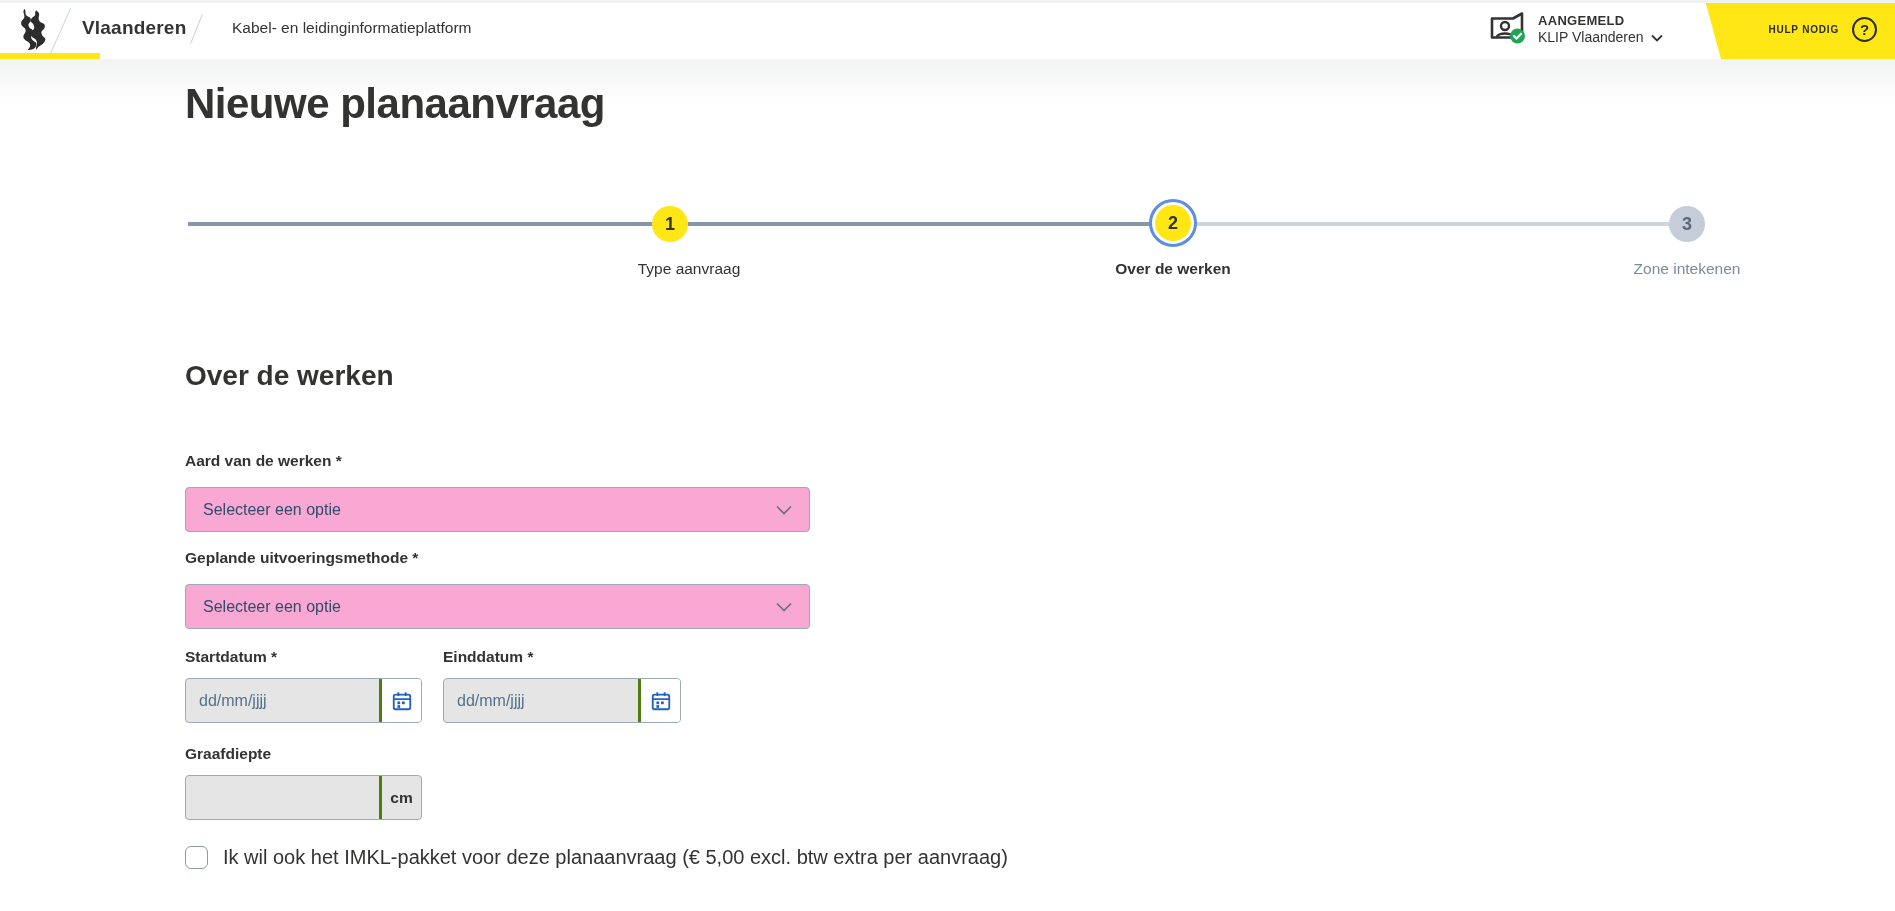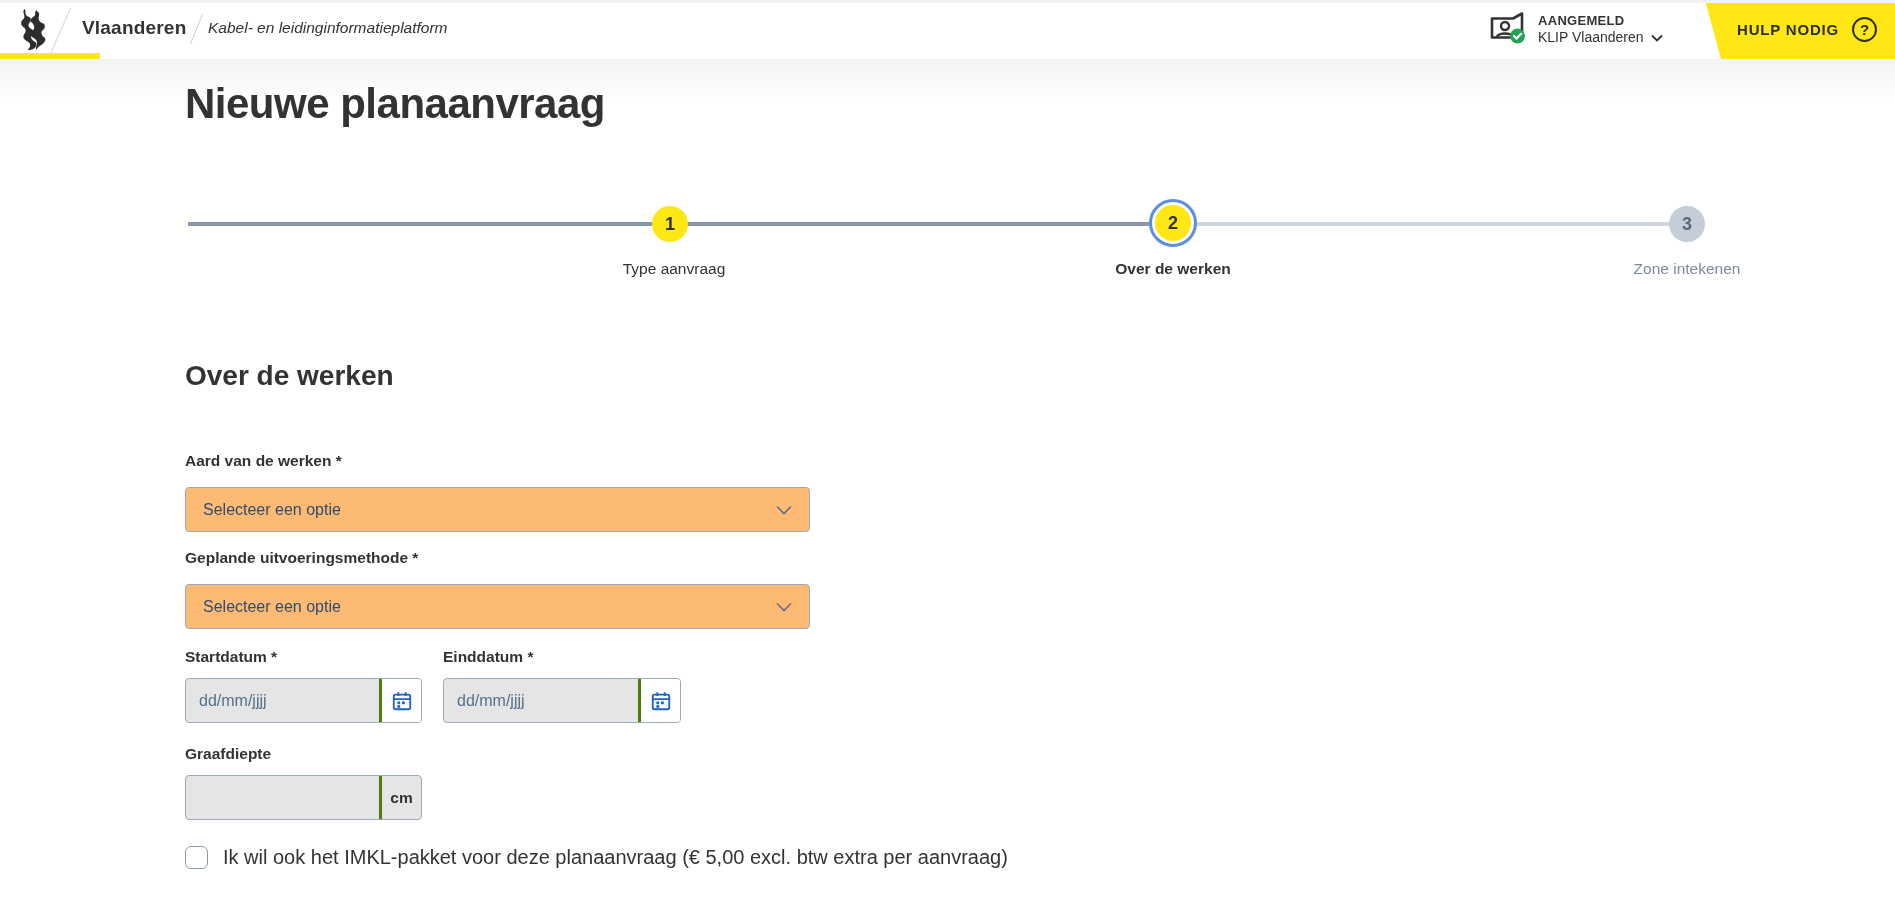--- a/index.html
+++ b/index.html
@@ -12,33 +12,33 @@
 
   
   .header { position:absolute; top:0; left:0; width:1895px; height:59px; background:#fff; z-index:5; }
   .top-strip { position:absolute; top:0; left:0; width:1895px; height:3px; background:#f1f2f2; z-index:9; }
   .header-shadow { position:absolute; top:59px; left:0; width:1895px; height:44px;
     background:linear-gradient(to bottom,#f2f3f3,#ffffff); }
   .lion { position:absolute; left:14px; top:8px; }
   .logo-diag { position:absolute; left:60px; top:6px; width:1px; height:50px; background:#ccd3da; transform:rotate(24deg); }
   .brand { position:absolute; left:82px; top:17px; font-size:19px; font-weight:bold; color:#333332; letter-spacing:0.2px; text-decoration:none; }
   .brand-slash { position:absolute; left:196px; top:13px; width:1px; height:32px; background:#c9d1d8; transform:rotate(22deg); }
-  .app-title { position:absolute; left:208px; top:19px; font-size:15.5px; color:#333332; text-decoration:none;font-style:italic; }
+  .app-title { position:absolute; left:232px; top:19px; font-size:15.5px; color:#333332; text-decoration:none; }
   .logo-underline { position:absolute; left:0; top:53px; width:100px; height:6px; background:#ffe615; }
 
   .user-menu { position:absolute; left:1488px; top:10px; display:flex; align-items:center; gap:12px; cursor:pointer; }
   .user-texts { display:flex; flex-direction:column; line-height:1.25; }
   .user-status { font-size:13px; font-weight:bold; color:#333332; letter-spacing:0.3px; }
   .user-name-row { display:flex; align-items:center; gap:7px; font-size:14px; color:#333332; }
 
   .help-btn { position:absolute; right:0; top:0; width:193px; height:59px; background:#ffe615;
     clip-path:polygon(3px 0, 100% 0, 100% 100%, 19px 100%);
     display:flex; align-items:center; justify-content:flex-end; gap:13px; padding-right:18px;
     cursor:pointer; border:none; }
-  .help-label { font-size:15px; font-weight:bold; letter-spacing:0.8px; color:#2d2d2d; }
+  .help-label { font-size:10px; font-weight:bold; letter-spacing:0.8px; color:#2d2d2d; }
   .help-q { width:25px; height:25px; border:2.5px solid #2d2d2d; border-radius:50%;
     display:flex; align-items:center; justify-content:center; font-weight:bold; font-size:15px; color:#2d2d2d; }
 
   
   .page-title { position:absolute; left:185px; top:80px; font-size:42px; font-weight:bold; color:#333332; letter-spacing:-0.5px; }
 
   
   .stepper { position:absolute; top:0; left:0; }
   .track { position:absolute; height:4px; top:222px; }
   .track-done { left:188px; width:984px; background:#8796aa; }
@@ -46,29 +46,29 @@
   .step-circle { position:absolute; width:36px; height:36px; border-radius:50%;
     display:flex; align-items:center; justify-content:center; font-weight:bold; font-size:18px; color:#333332; }
   .step-yellow { background:#ffe615; }
   .step-gray { background:#c5cdd8; color:#5a6878; }
   .step1 { left:652px; top:206px; cursor:pointer; }
   .step3 { left:1669px; top:206px; }
   .step-ring { position:absolute; left:1149px; top:199px; width:48px; height:48px; border-radius:50%;
     border:3px solid #5c8fdd; background:#ffffff; display:flex; align-items:center; justify-content:center; }
   .step-ring .step-circle { position:static; }
   .step-label { position:absolute; top:260px; width:220px; text-align:center; font-size:15.5px; color:#333332; }
-  .step-label.l1 { left:564px; }
+  .step-label.l1 { left:579px; }
   .step-label.l2 { left:1063px; font-weight:bold; }
   .step-label.l3 { left:1577px; color:#7b8a9d; }
 
   
   .section-title { position:absolute; left:185px; top:360px; font-size:28px; font-weight:bold; color:#333332; }
   .field-label { font-size:15.5px; font-weight:bold; color:#333332; display:block; }
   .fblock { position:absolute; left:185px; }
-  .select-box { margin-top:17px; width:625px; height:45px; background:#fdba74; border:1px solid #9dabb9; border-radius:4px;
+  .select-box { margin-top:17px; width:625px; height:45px; background:#f9a8d4; border:1px solid #9dabb9; border-radius:4px;
     display:flex; align-items:center; justify-content:space-between; padding:0 17px; cursor:pointer; }
   .select-box .sel-value { font-size:16px; color:#2e4d6e; }
   .date-row { position:absolute; left:185px; top:648px; display:flex; gap:21px; }
   .date-col { width:237px; }
   .input-group { margin-top:12px; height:45px; background:#e5e5e5; border:1px solid #9dabb9; border-radius:4px;
     display:flex; overflow:hidden; align-items:stretch; }
   .input-group input { flex:1; min-width:0; border:none; outline:none; padding:0 13px; font-size:16px;
     color:#2e4d6e; font-family:"Liberation Sans", sans-serif; background:transparent; }
   .input-group input::placeholder { color:#54718c; opacity:1; }
   .addon { width:42px; border-left:3px solid #4d7c0f; display:flex; align-items:center; justify-content:center; flex:0 0 42px; }

